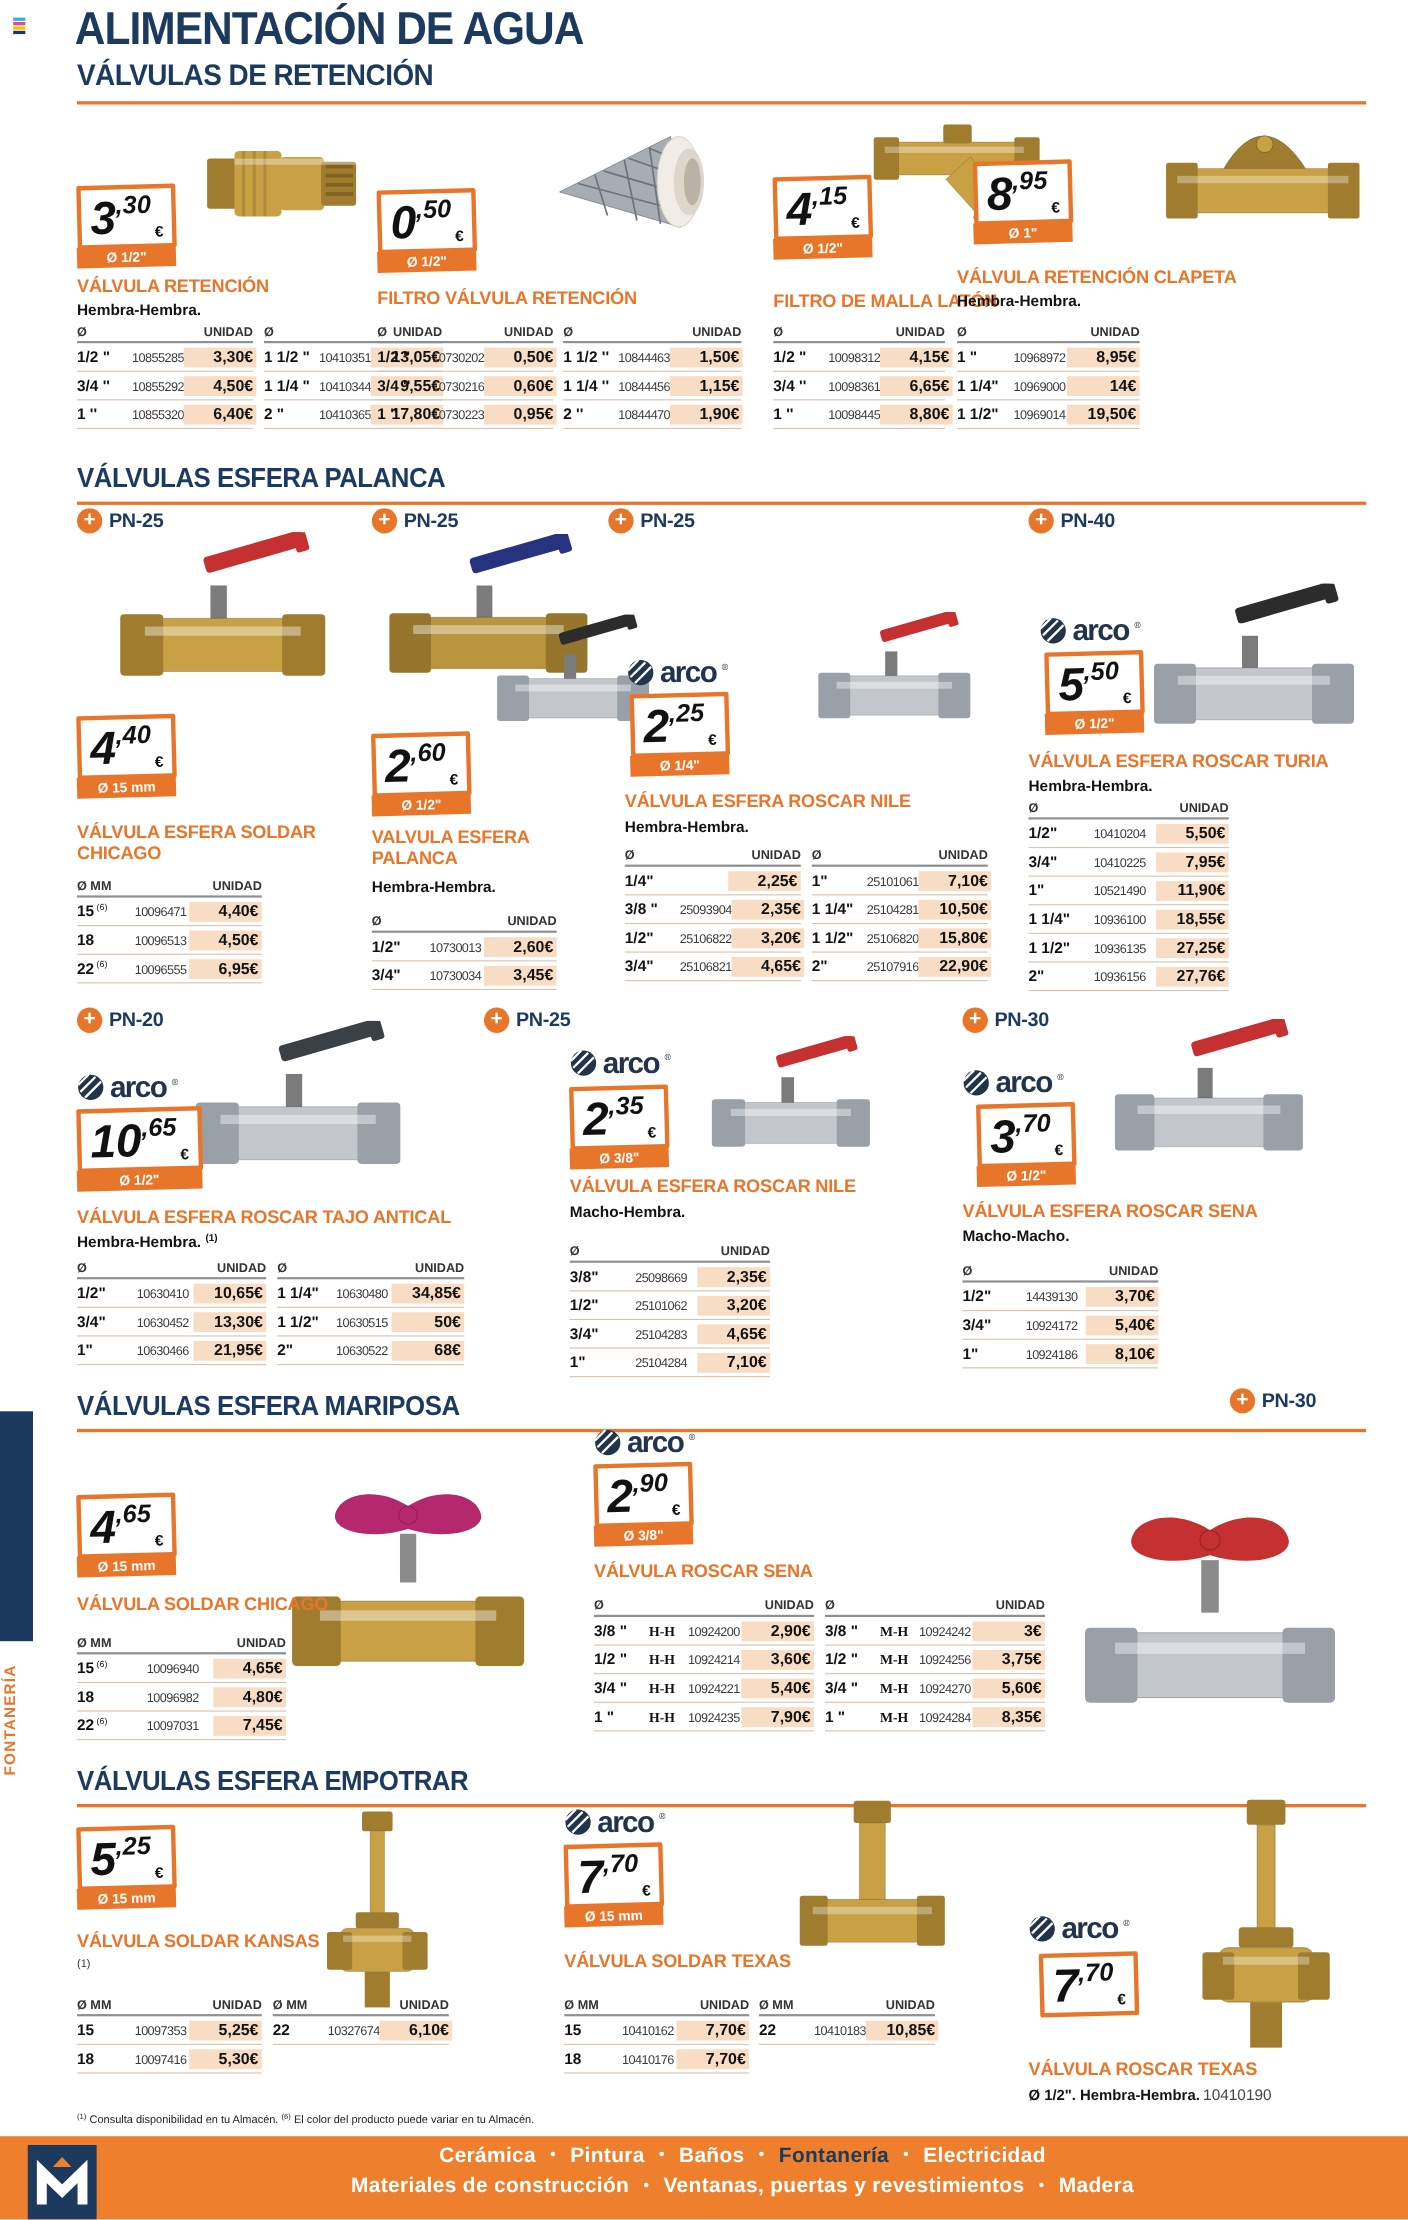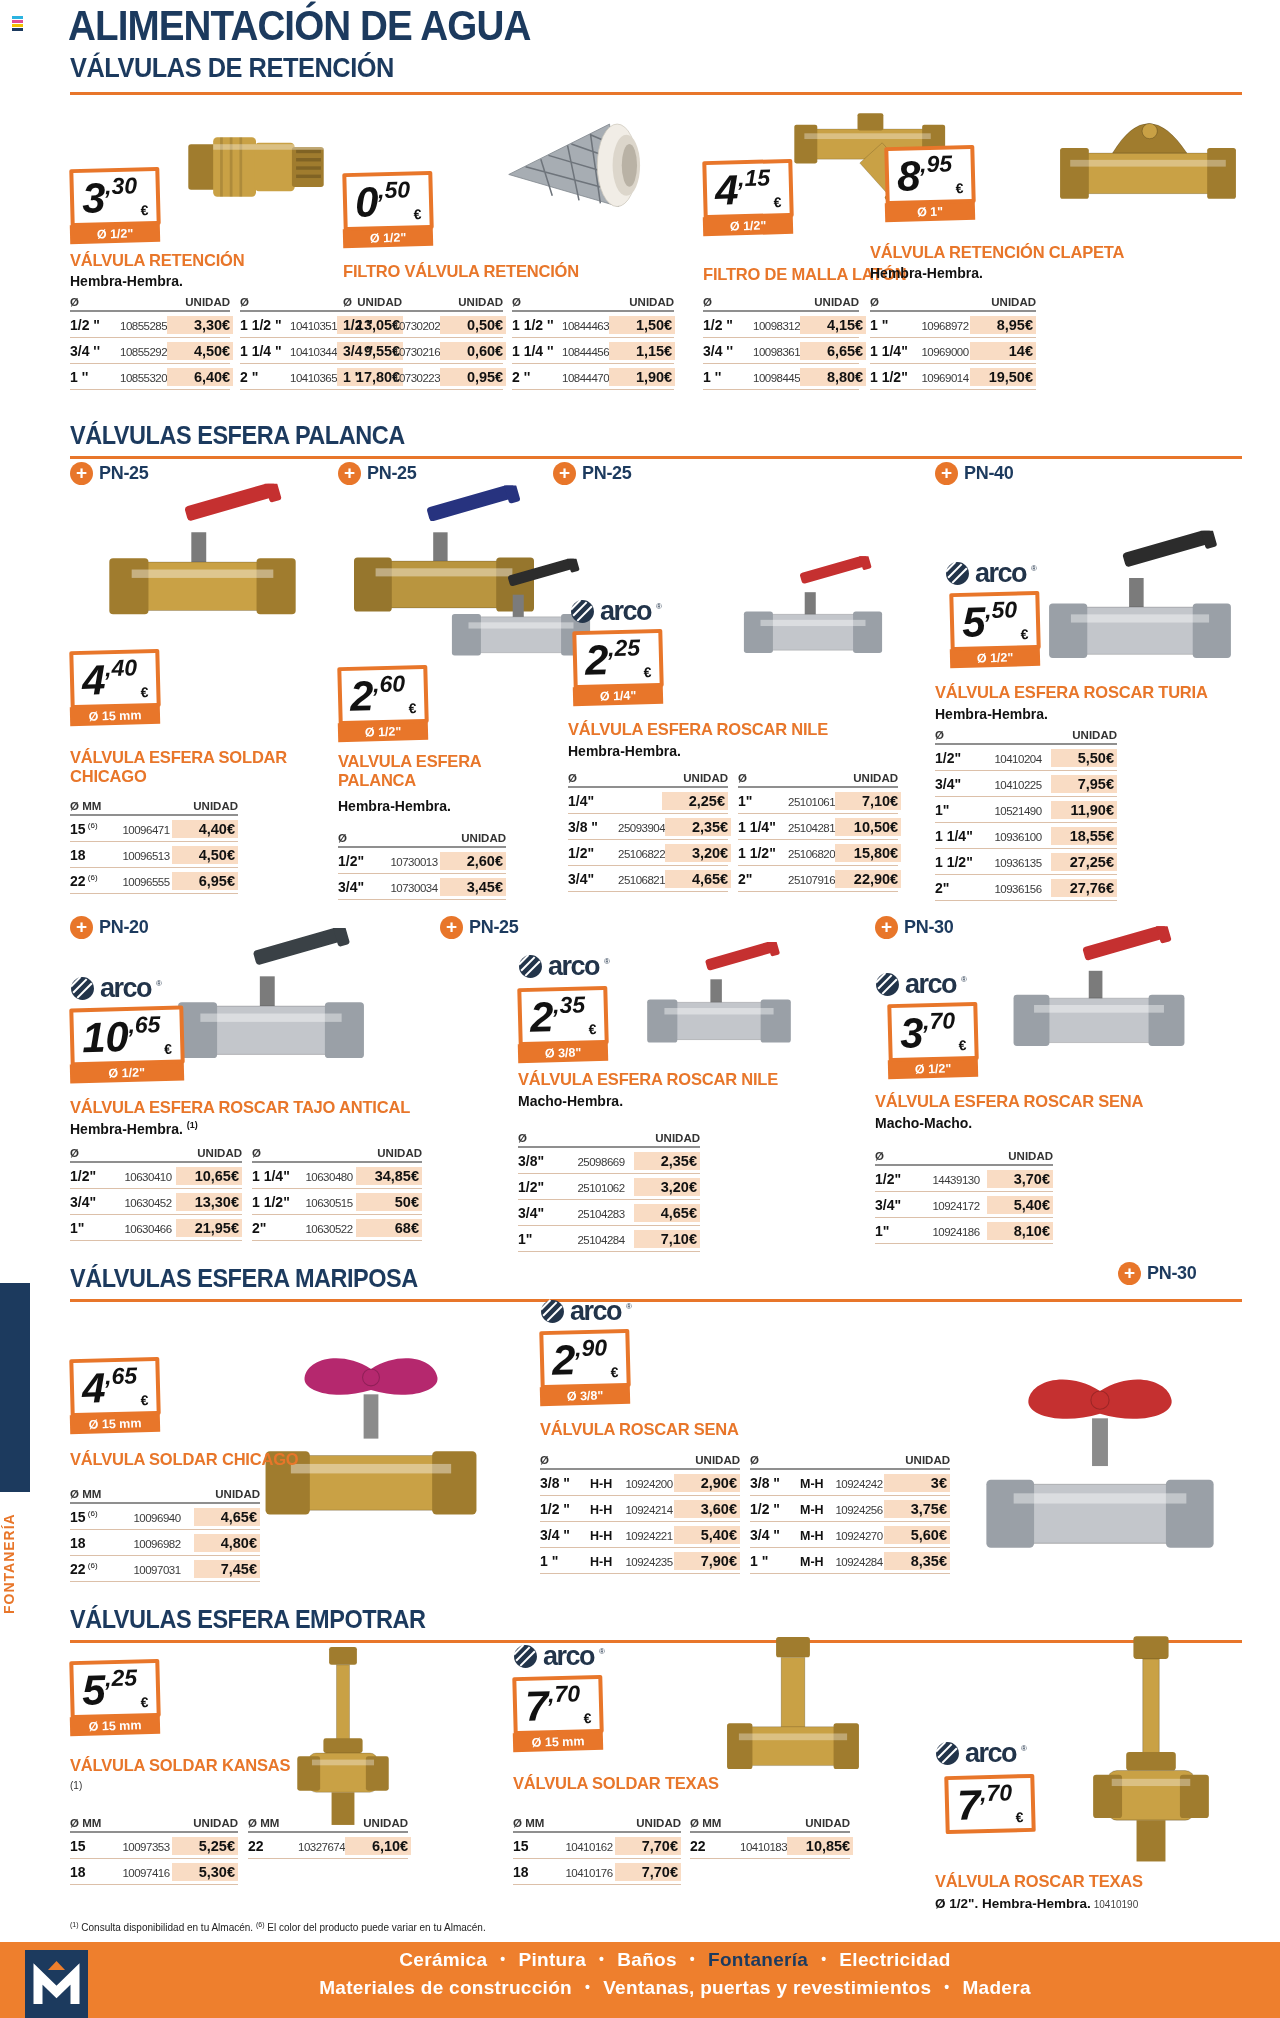--- a/index.html
+++ b/index.html
@@ -15,21 +15,21 @@
   .rule{position:absolute;height:3px;background:#e8762a;}
   
   .regmark{position:absolute;left:12px;top:16px;width:11px;display:flex;flex-direction:column;gap:1px;}
   .regmark i{height:3px;display:block;}
   
   .ptitle{position:absolute;margin:0;color:#e8762a;font-weight:800;font-size:16.5px;line-height:1.18;
           text-transform:uppercase;letter-spacing:-0.2px;}
   .psub{position:absolute;font-weight:700;font-size:14px;color:#121212;}
   .psub sup{font-size:9px;}
   .pdesc{position:absolute;font-weight:700;font-size:13.5px;color:#121212;white-space:nowrap;}
-  .pdesc .dcode{font-weight:400;font-size:10px;color:#444;margin-left:3px;}
+  .pdesc .dcode{font-weight:400;font-size:14px;color:#444;margin-left:3px;}
   .pnote{position:absolute;font-size:10px;color:#333;}
   
   .tag{position:absolute;text-align:center;}
   .tag-box{display:block;border:4px solid #e8762a;background:#fff;border-radius:2px;
            padding:1px 8px 3px 8px;transform:rotate(-1.5deg);position:relative;z-index:2;}
   .t-e{font-size:42px;font-weight:900;font-style:italic;color:#111;line-height:1;}
   .t-c{font-size:23px;font-weight:900;font-style:italic;color:#111;vertical-align:18px;}
   .t-sym{font-size:14px;font-weight:700;color:#111;margin-left:3px;vertical-align:-4px;}
   .tag-strip{display:block;background:#e8762a;color:#fff;font-weight:700;font-size:12.5px;
              padding:3px 4px 2px;transform:rotate(-1.5deg);margin-top:-2px;position:relative;z-index:1;white-space:nowrap;}
@@ -43,21 +43,21 @@
   .arco-icon{width:25px;height:25px;}
   .arco-text{color:#22344a;font-weight:900;font-size:27px;letter-spacing:-1.5px;line-height:1;}
   .arco-r{color:#22344a;font-size:8px;vertical-align:top;margin-top:-10px;}
   
   .ptable{position:absolute;}
   .trow{display:flex;align-items:baseline;border-bottom:1px solid #dcc0a9;padding:4px 0 3px;}
   .trow.thead{border-bottom:2px solid #8f8f8f;padding:2px 0;justify-content:space-between;}
   .h-dia,.h-unit{font-size:11.5px;font-weight:700;color:#333;}
   .c-dia{flex:0 0 50px;font-weight:700;font-size:14px;color:#111;white-space:nowrap;}
   .c-dia sup{font-size:8px;font-weight:400;}
-  .c-mid{flex:0 0 34px;font-weight:700;font-size:12.5px;color:#111;}
+  .c-mid{flex:0 0 34px;font-weight:700;font-size:12.5px;color:#111;font-family:Liberation Serif, serif;}
   .c-code{flex:1 1 auto;font-size:11.5px;color:#3a3a3a;text-align:center;letter-spacing:-0.5px;}
   .c-price{flex:0 0 60px;text-align:right;font-weight:800;font-size:14.5px;color:#111;
            background:#f9dcc4;padding:1px 3px;white-space:nowrap;}
   
   .pimg{position:absolute;}
   
   .side-block{position:absolute;left:0;top:1283px;width:30px;height:209px;background:#1c3a5e;}
   .side-label{position:absolute;left:1px;top:1494px;width:28px;height:140px;writing-mode:vertical-rl;
               transform:rotate(180deg);color:#e8762a;font-weight:800;font-size:14px;letter-spacing:1px;
               text-align:center;}

